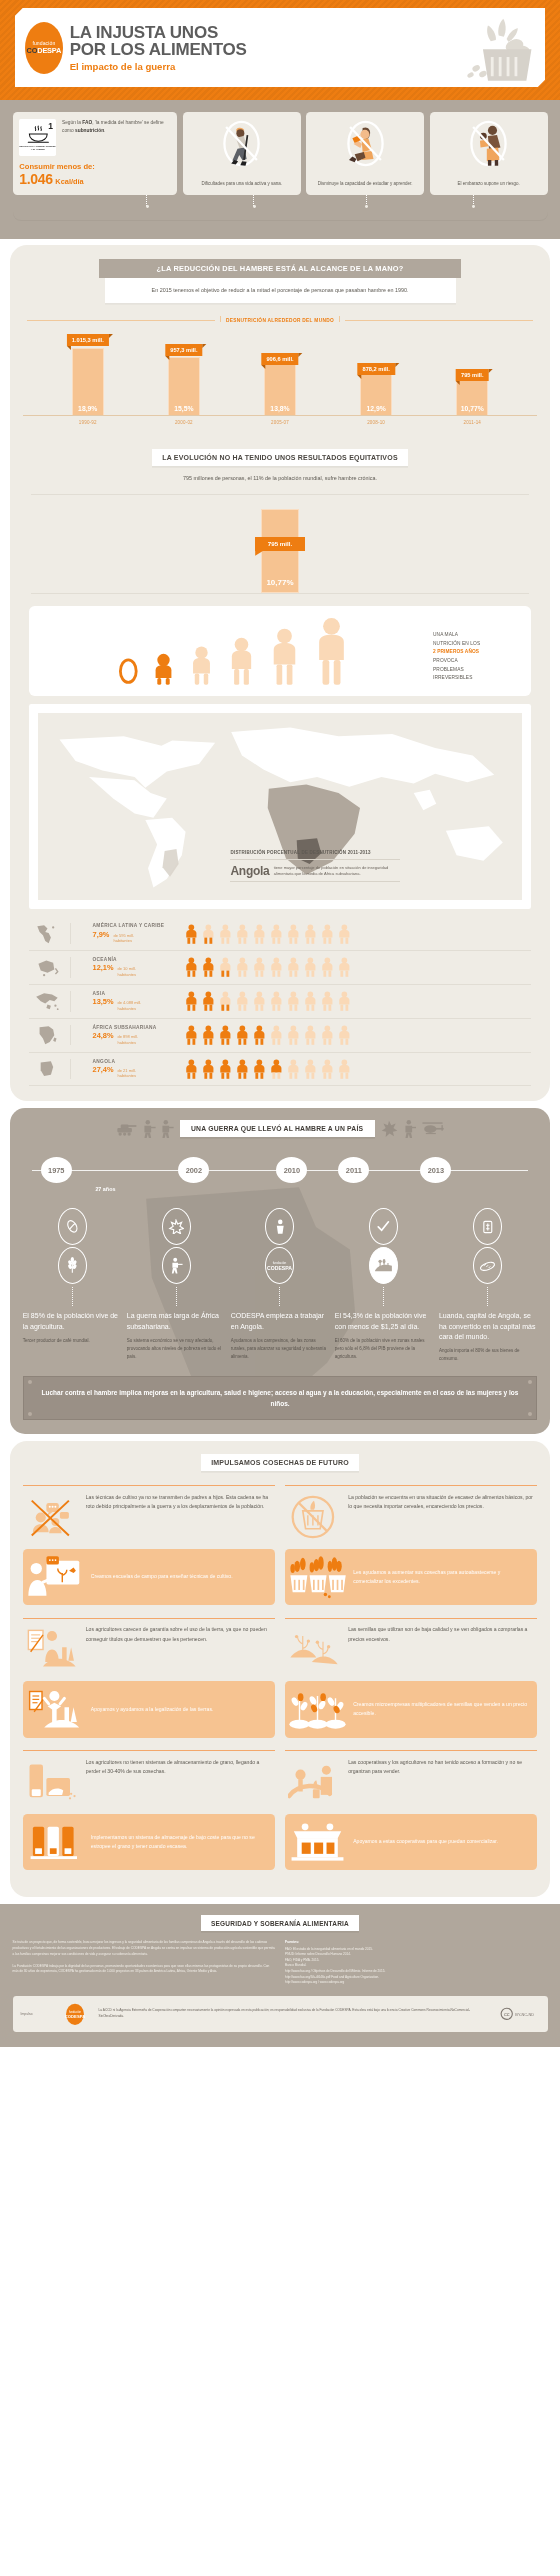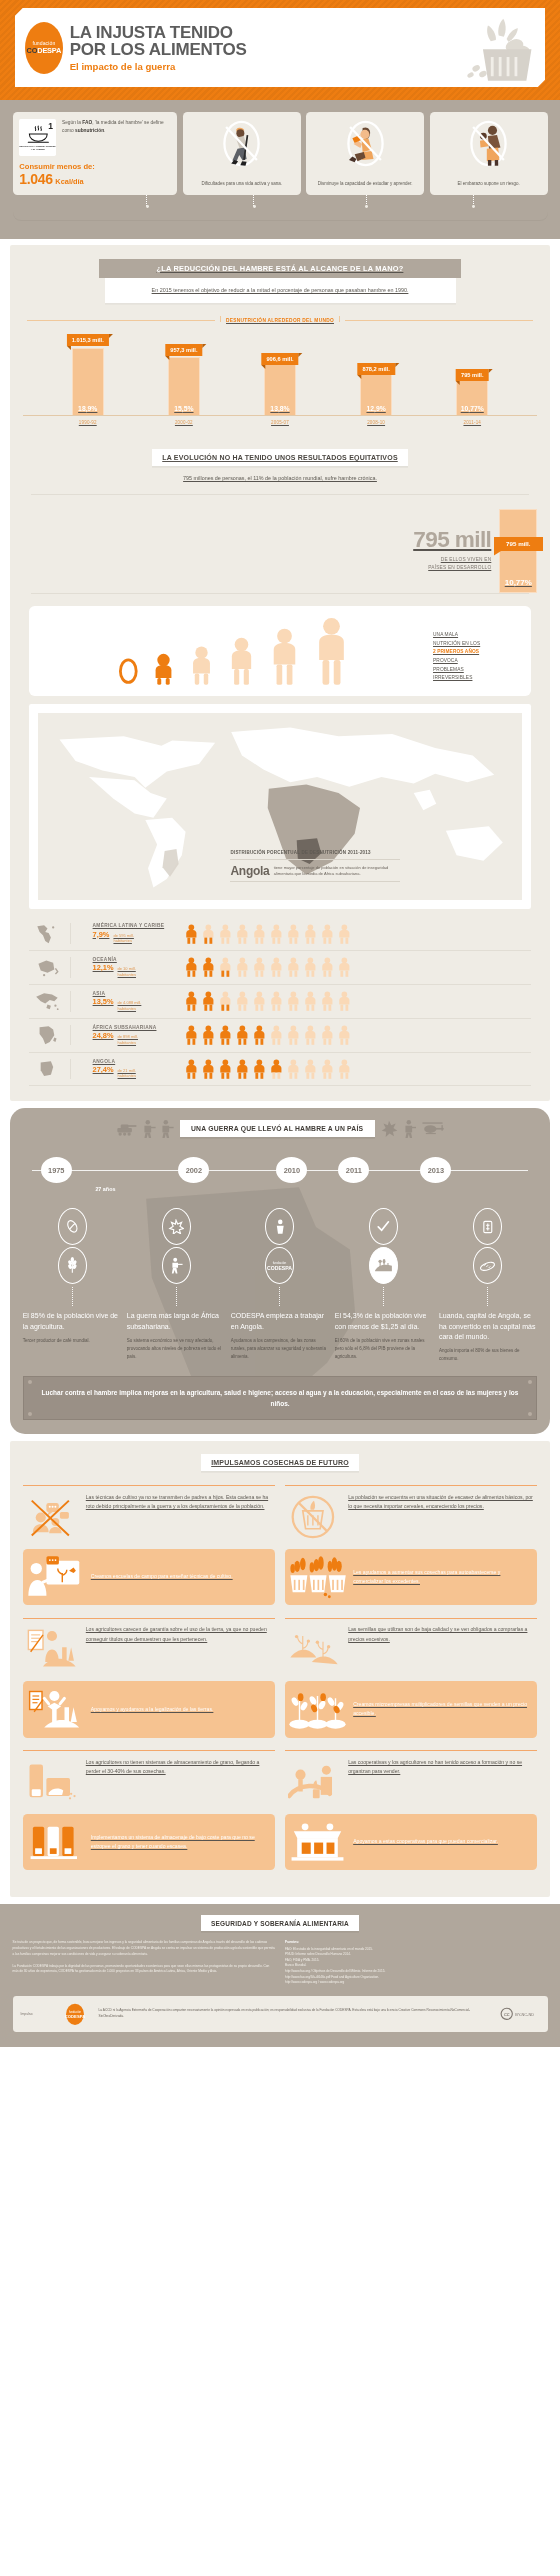--- a/index.html
+++ b/index.html
@@ -89,21 +89,21 @@
   .card-cap { font-size: 4.5px; text-align: center; color: #5d5952; line-height: 1.5; margin-top: auto; padding-top: 3.4px; }
   .dot-connectors { height: 16px; position: relative; margin: 0 12.5px; }
   .dotline { position: absolute; top: 0; width: 0.6px; height: 10.2px; border-left: 0.6px dotted #ffffff; }
   .dotline::after { content: ""; position: absolute; bottom: -2.3px; left: -1.4px; width: 2.8px; height: 2.8px; background: #efece5; border-radius: 50%; }
   .grey-tray {
     margin: 0 12.5px; height: 9px; background: #b0a79c;
     border-radius: 0 0 8px 8px; box-shadow: 0 1.1px 0 rgba(0,0,0,.04);
   }
 
   
-  .panel { background: #efece5; margin: 5.7px 10.2px; border-radius: 2px; padding: 13.6px 12.5px 14.7px; text-decoration: underline; }
+  .panel { background: #efece5; margin: 5.7px 10.2px; border-radius: 17px; padding: 13.6px 12.5px 14.7px; }
   .ribbon-title {
     background: #b0a79c; color: #fff; font-weight: bold;
     font-size: 7.4px; letter-spacing: 0.2px; text-align: center;
     padding: 5.1px 8px; margin: 0 auto; max-width: 362px;
   }
   .white-note {
     background: #fff; max-width: 351px; margin: 0 auto;
     padding: 8px 11.3px; text-align: center;
     font-size: 5.4px; line-height: 1.75; color: #5d5952;
     box-shadow: 0 1.7px 0 rgba(0,0,0,.04);
@@ -319,21 +319,21 @@
 
   <div class="header-band">
     <div class="header-white">
       <div class="logo-oval">
         <div class="logo-top">fundación</div>
         <div class="logo-bottom">
           <span class="co">CO</span><span class="despa">DESPA</span>
         </div>
       </div>
       <div class="title-block">
-        <div class="title-main">LA INJUSTA TENIDO</div>
+        <div class="title-main">LA INJUSTA UNOS</div>
         <div class="title-main">POR LOS ALIMENTOS</div>
         <div class="title-sub">El impacto de la guerra</div>
       </div>
       <div class="header-art">
         <svg width="79" height="68" viewBox="0 0 140 120">
           <g fill="#d9d4cb">
             <path d="M58 38c-3-12 2-24 8-30 5 8 6 22 1 32z"></path>
             <path d="M44 48c-7-9-8-21-5-28 8 4 15 16 14 26z"></path>
             <path d="M72 44c4-11 13-18 20-19-1 9-8 20-17 24z"></path>
             <ellipse cx="86" cy="56" rx="16" ry="11" transform="rotate(-20 86 56)"></ellipse>
@@ -501,27 +501,20 @@
       <div class="axis-lab">2008-10</div>
       <div class="axis-lab">2011-14</div>
     </div>
 
     <div style="margin-top:24px">
       <div class="white-title">LA EVOLUCIÓN NO HA TENIDO UNOS RESULTADOS EQUITATIVOS</div>
       <div style="text-align:center;font-size:5.4px;color:#5d5952;margin-top:9px">795 millones de personas, el 11% de la población mundial, sufre hambre crónica.</div>
 
       <div class="hrule" style="margin-top:12.5px"></div>
       <div class="bigstats">
-        <div class="bigstat right-al">
-          <div class="num">795 mill</div>
-          <div class="cap">
-            <div>DE ELLOS VIVEN EN</div>
-            <div>PAÍSES EN DESARROLLO</div>
-          </div>
-        </div>
         <div class="centerbar">
           <div class="tag2">
             <span>795 mill.</span>
             <span class="r"></span>
           </div>
           <span class="pct">10,77%</span>
         </div>
       </div>
       <div class="hrule"></div>
     </div>

